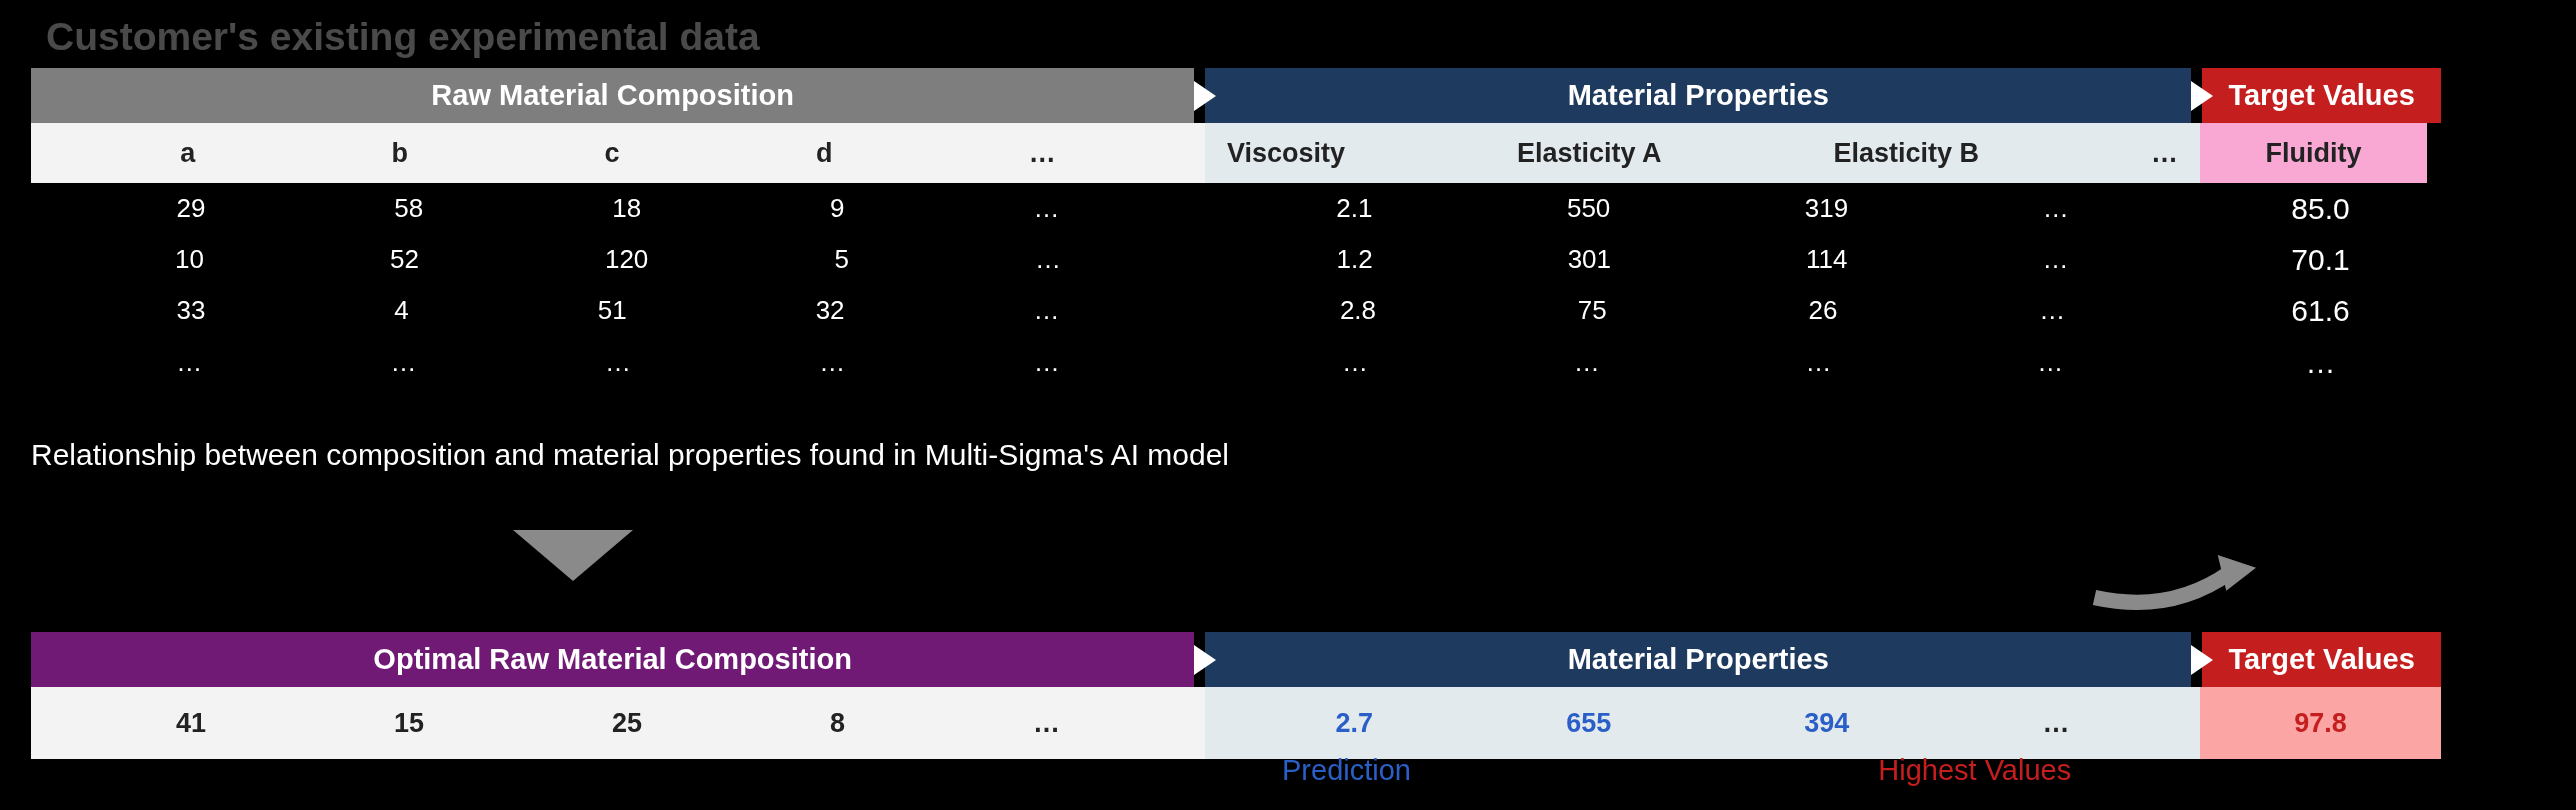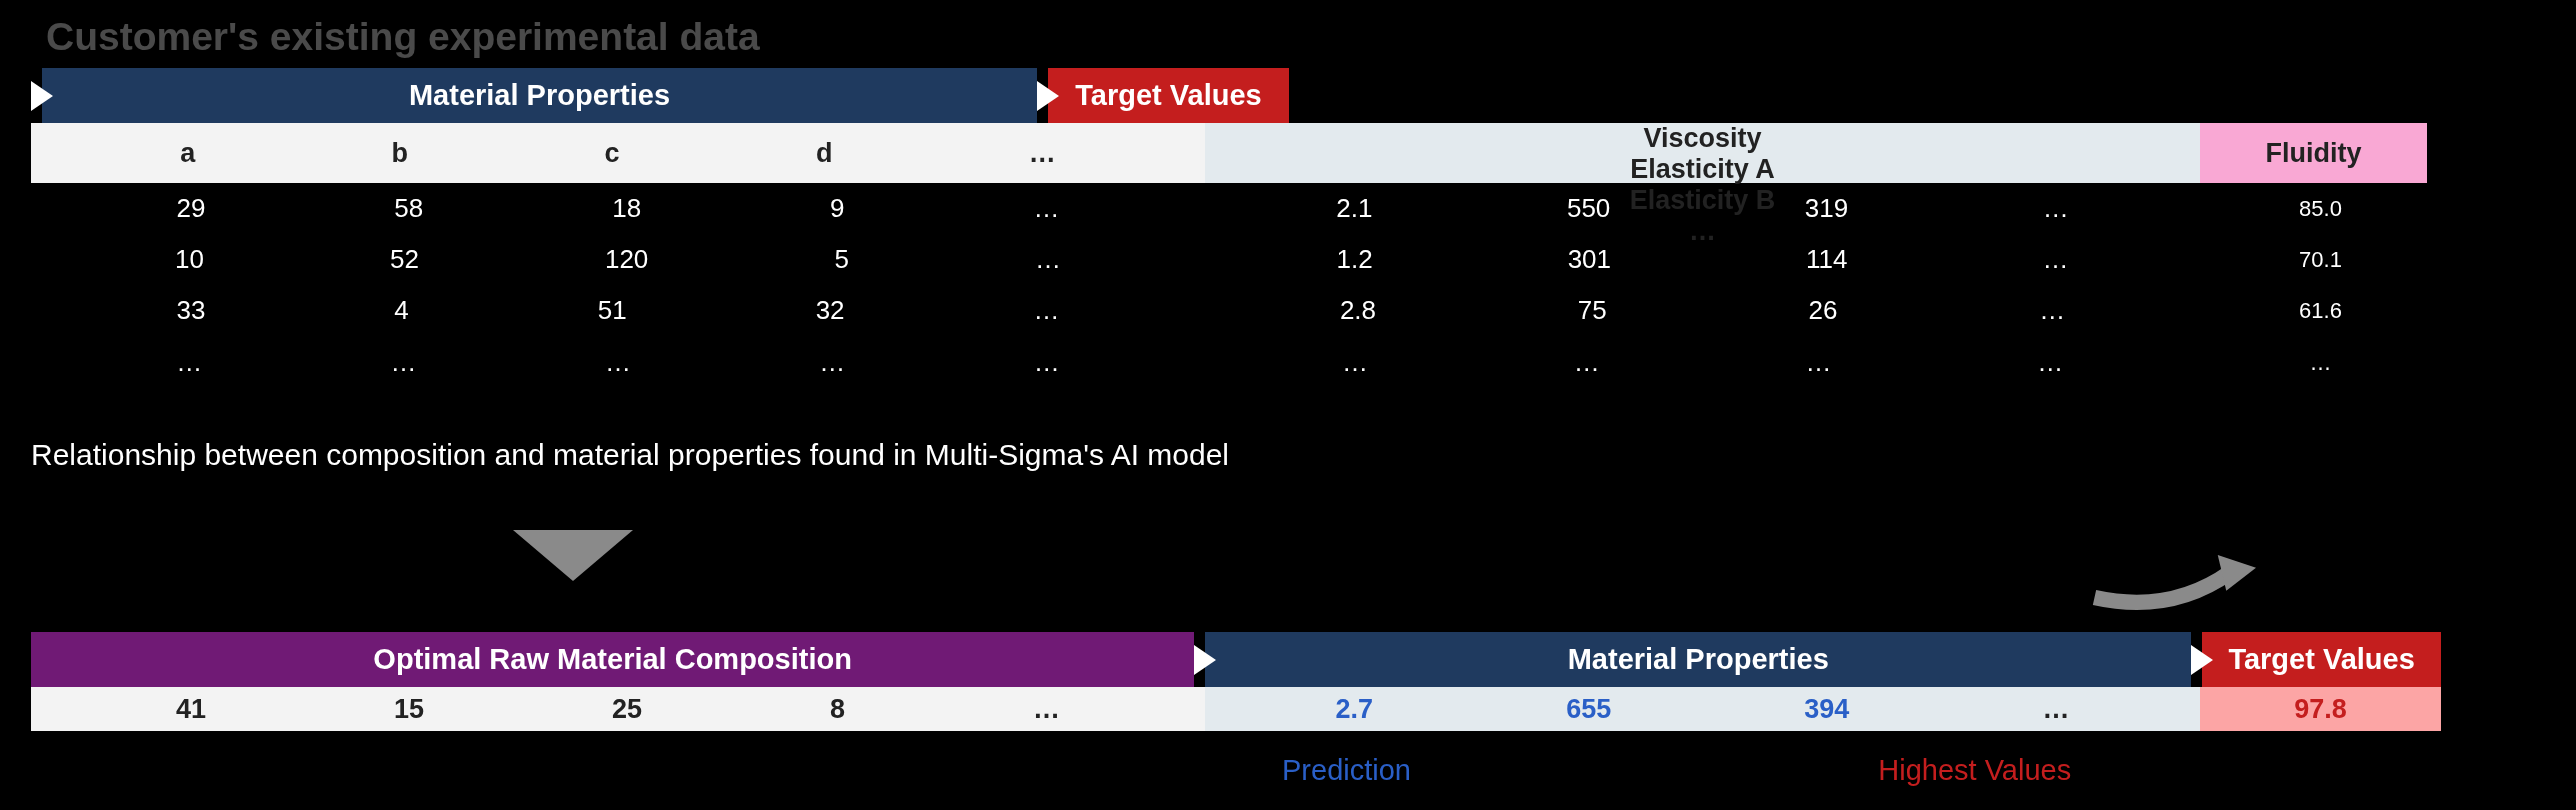--- a/index.html
+++ b/index.html
@@ -60,34 +60,34 @@
     align-items: stretch;
   }
   .sub {
     display: flex;
     align-items: center;
     font-weight: bold;
     color: #222;
     font-size: 27px;
   }
   .sub-raw { background: #f3f3f3; width: 1174px; justify-content: space-around; padding: 0 51px; }
-  .sub-props { background: #e3eaee; width: 995px; justify-content: space-between; padding: 0 22px; flex-direction: column; }
+  .sub-props { background: #e3eaee; width: 995px; justify-content: space-between; padding: 0 22px; }
   .sub-target { background: #f9a8d4; width: 227px; justify-content: center; }
 
   .data-row {
     position: absolute;
     left: 31px;
     width: 2410px;
     height: 51px;
     display: flex;
     align-items: stretch;
   }
   .data-raw { width: 1174px; display: flex; justify-content: space-around; padding: 16px 51px; align-items: center; font-size: 26px; color: #fff; }
   .data-props { width: 995px; display: flex; justify-content: space-around; padding: 8px 34px; align-items: center; font-size: 26px; color: #fff; }
-  .data-target { width: 241px; display: flex; justify-content: center; align-items: center; font-size: 22px; color: #fff; }
+  .data-target { width: 241px; display: flex; justify-content: center; align-items: center; font-size: 30px; color: #fff; }
 
   .row1 { top: 183px; }
   .row2 { top: 234px; }
   .row3 { top: 285px; }
   .row4 { top: 337px; }
 
   .explain {
     position: absolute;
     left: 31px;
     top: 432px;
@@ -122,21 +122,21 @@
   }
   .band-raw { background: #701a75; width: 1174px; display:flex; align-items:center; justify-content:center; font-size:29px; font-weight:bold; color:#fff; position:relative; }
   .band-props { background: #1f3a5f; width: 995px; display:flex; align-items:center; justify-content:center; font-size:29px; font-weight:bold; color:#fff; position:relative; }
   .band-target { background: #c41e1e; width: 241px; display:flex; align-items:center; justify-content:center; font-size:29px; font-weight:bold; color:#fff; }
 
   .bottom-data {
     position: absolute;
     left: 31px;
     top: 687px;
     width: 2410px;
-    height: 44px;
+    height: 72px;
     display: flex;
   }
   .bd-raw { background: #f3f3f3; width: 1174px; display:flex; justify-content:space-around; align-items:center; padding:0 51px; font-size:27px; font-weight:bold; color:#222; }
   .bd-props { background: #e3eaee; width: 995px; display:flex; justify-content:space-around; align-items:center; padding:0 34px; font-size:27px; font-weight:bold; }
   .bd-target { background: #fca5a5; width: 241px; display:flex; justify-content:center; align-items:center; font-size:27px; font-weight:bold; color:#222; }
   .blue { color: #2a5fc7; }
   .red { color: #c41e1e; }
 
   .bottom-annot {
     position: absolute;
@@ -145,20 +145,21 @@
     font-size: 29px;
     color: #fff;
   }
 </style>
 </head>
 <body>
 
 <div class="title">Customer's existing experimental data</div>
 
 <div class="header-row">
+  <div class="hdr hdr-raw">Raw Material Composition</div>
   <div class="tri-right"></div>
   <div class="hdr hdr-props">Material Properties</div>
   <div class="tri-right"></div>
   <div class="hdr hdr-target">Target Values</div>
 </div>
 
 <div class="sub-row">
   <div class="sub sub-raw">
     <span>a</span>
     <span>b</span>

